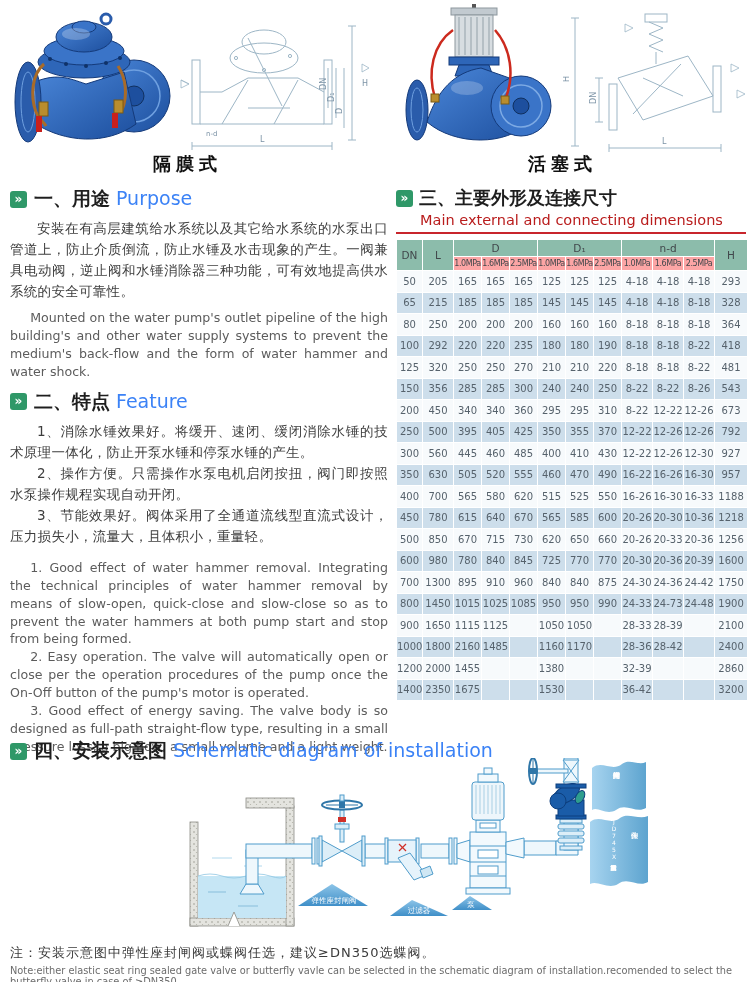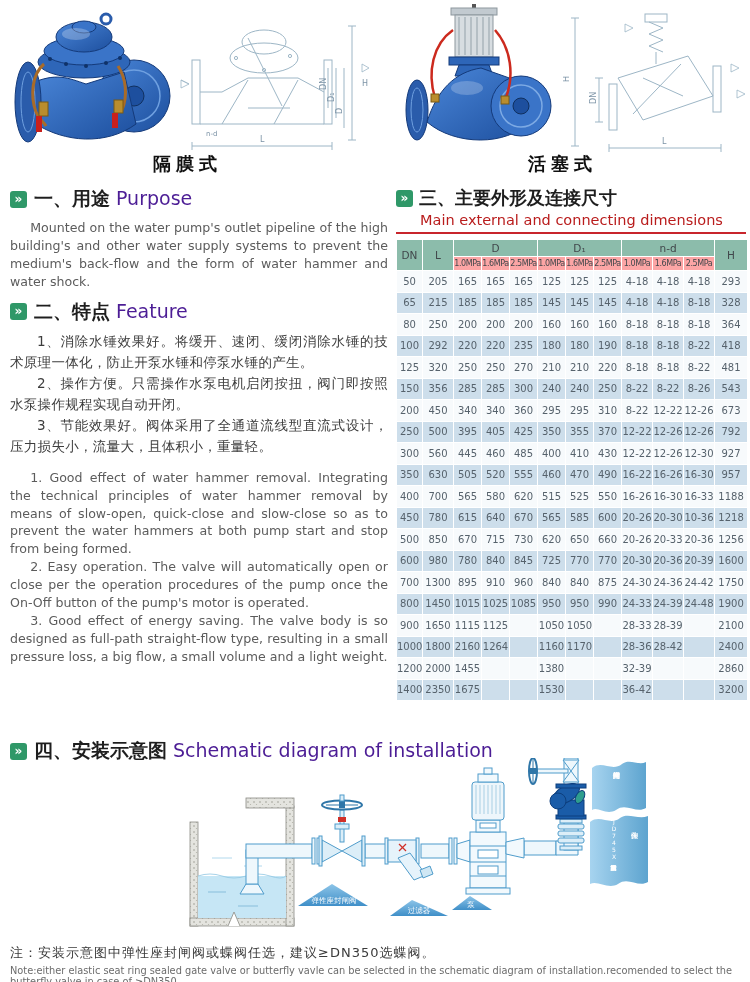--- a/index.html
+++ b/index.html
@@ -18,21 +18,21 @@
 
   
   .col-left{position:absolute;top:186px;left:10px;width:378px;}
   .col-right{position:absolute;top:186px;left:396px;width:350px;}
 
   .sec-head{display:flex;align-items:center;gap:7px;margin:0 0 6px 0;}
   .sec-icon{flex:0 0 auto;width:17px;height:17px;background:#2f9868;color:#fff;
             font-size:12px;font-weight:bold;line-height:17px;text-align:center;
             border-radius:3px;}
   .sec-title{font-size:19px;color:#1e1e1e;font-weight:bold;white-space:nowrap;}
-  .sec-title .en{font-weight:normal;color:#4c1d95;margin-left:6px;}
+  .sec-title .en{font-weight:normal;color:#3b82f6;margin-left:6px;}
 
   .p-zh,.zh-item{font-size:13.5px;color:#3d3d3d;line-height:1.56;text-align:justify;
                  text-indent:2em;margin:0;letter-spacing:0.3px;}
   .p-en,.en-item{font-size:12.6px;color:#5c5c5c;line-height:1.42;text-align:justify;
                  text-indent:1.6em;margin:0;}
   .p-en{margin-top:7px;}
   .gap8{height:8px;} .gap12{height:12px;}
 
   
   .dim-title-zh{font-size:18px;font-weight:bold;color:#1e1e1e;}
@@ -189,20 +189,21 @@
     </div>
   </div>
 
   <div class="col-left">
     <div class="sec-head">
       <span class="sec-icon">»</span>
       <span class="sec-title">
         <span>一、用途</span><span class="en">Purpose</span>
       </span>
     </div>
+    <p class="p-zh">安装在有高层建筑给水系统以及其它给水系统的水泵出口管道上，防止介质倒流，防止水锤及水击现象的产生。一阀兼具电动阀，逆止阀和水锤消除器三种功能，可有效地提高供水系统的安全可靠性。</p>
     <p class="p-en">Mounted on the water pump's outlet pipeline of the high building's and other water supply systems to prevent the medium's back-flow and the form of water hammer and water shock.</p>
 
     <div class="gap8"></div>
     <div class="sec-head">
       <span class="sec-icon">»</span>
       <span class="sec-title">
         <span>二、特点</span><span class="en">Feature</span>
       </span>
     </div>
     <div>
@@ -475,21 +476,21 @@
           <tr>
             <td>800</td>
             <td>1450</td>
             <td>1015</td>
             <td>1025</td>
             <td>1085</td>
             <td>950</td>
             <td>950</td>
             <td>990</td>
             <td>24-33</td>
-            <td>24-39</td>
+            <td>24-73</td>
             <td>24-48</td>
             <td>1900</td>
           </tr>
           <tr>
             <td>900</td>
             <td>1650</td>
             <td>1115</td>
             <td>1125</td>
             <td></td>
             <td>1050</td>
@@ -497,21 +498,21 @@
             <td></td>
             <td>28-33</td>
             <td>28-39</td>
             <td></td>
             <td>2100</td>
           </tr>
           <tr>
             <td>1000</td>
             <td>1800</td>
             <td>2160</td>
-            <td>1264</td>
+            <td>1485</td>
             <td></td>
             <td>1160</td>
             <td>1170</td>
             <td></td>
             <td>28-36</td>
             <td>28-42</td>
             <td></td>
             <td>2400</td>
           </tr>
           <tr>

